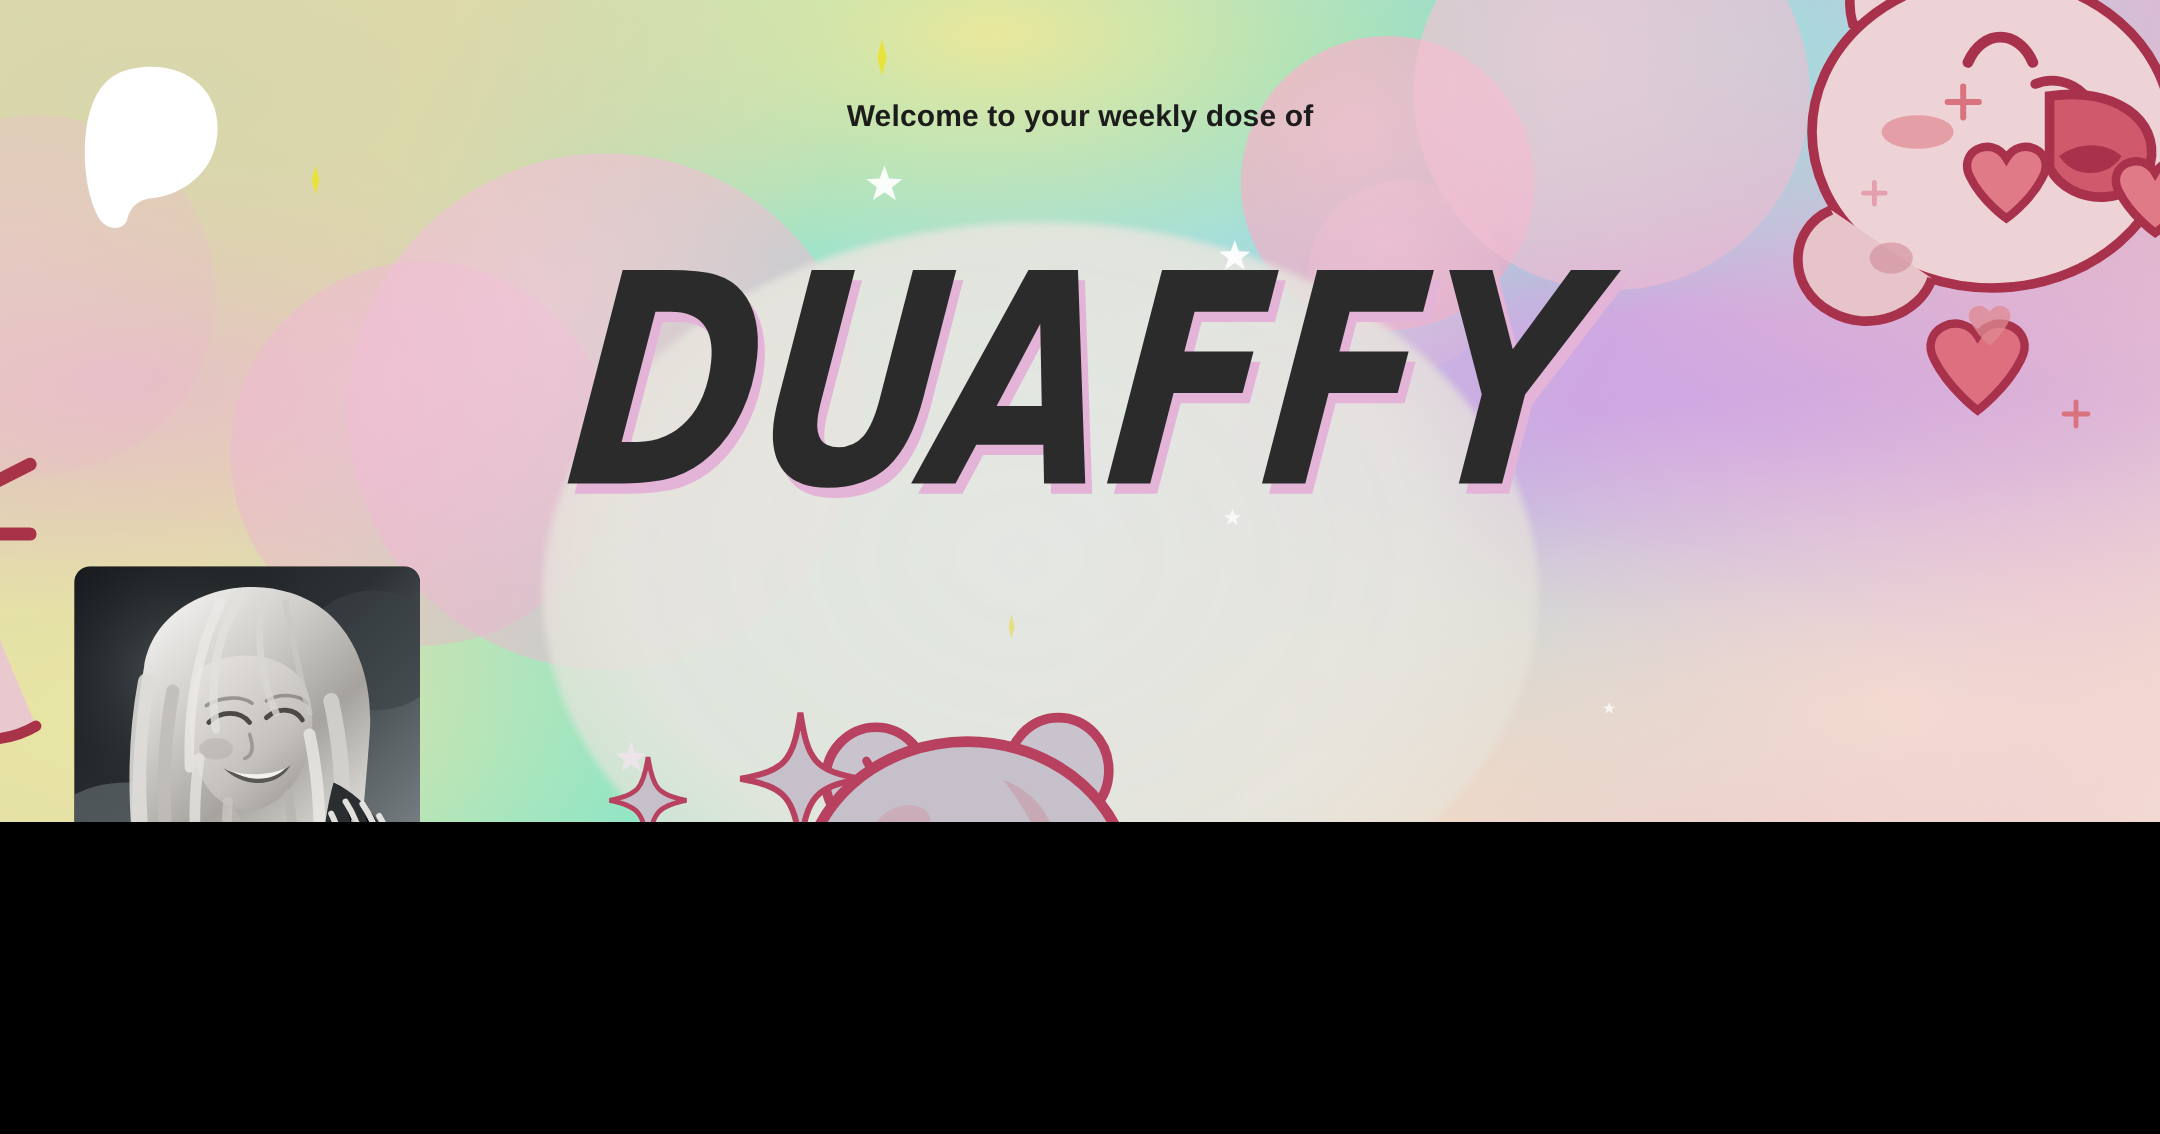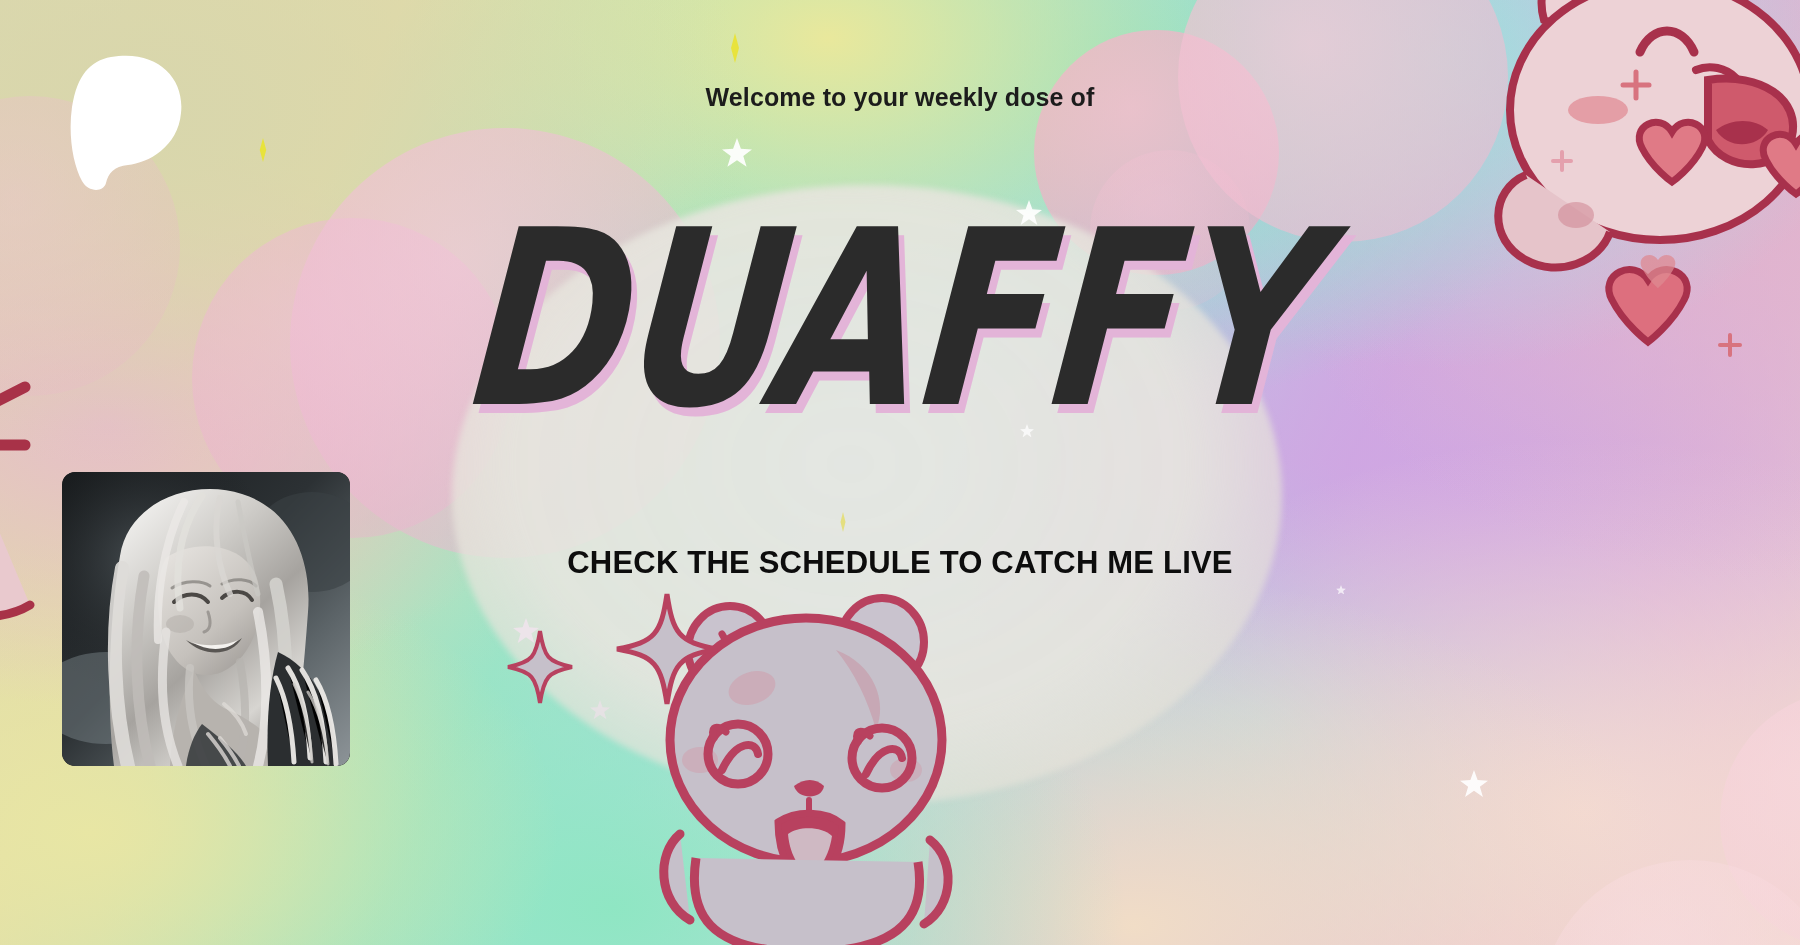--- a/index.html
+++ b/index.html
@@ -1,21 +1,21 @@
 <!DOCTYPE html>
 <html><head>
 <meta charset="utf-8">
 <style>
   * { margin:0; padding:0; box-sizing:border-box; }
   html,body { width:1800px; height:945px; overflow:hidden; background:#000; }
   body { font-family:"Liberation Sans", sans-serif; }
 
   #stage {
     position:relative;
-    width:1800px; height:945px;
+    width:1800px; height:685px;
     overflow:hidden;
     isolation:isolate;
   }
 
   
   .bg-base {
     position:absolute; inset:0;
     background:
       radial-gradient(ellipse 55% 60% at 8% 12%,  #d8d6ac 0%, rgba(216,214,172,0) 62%),
       radial-gradient(ellipse 40% 50% at 46% 4%,  #e9e89c 0%, rgba(233,232,156,0) 58%),
@@ -330,15 +330,14 @@
       </g>
     </svg>
   </div>
 
   <div class="welcome">Welcome to your weekly dose of</div>
 
   <div class="brand-wrap">
     <span class="brand">DUAFFY</span>
   </div>
 
-  <div class="schedule">CHECK THE SCHEDULE TO CATCH ME LIVE</div>
 
 </div>
 
 </body></html>

